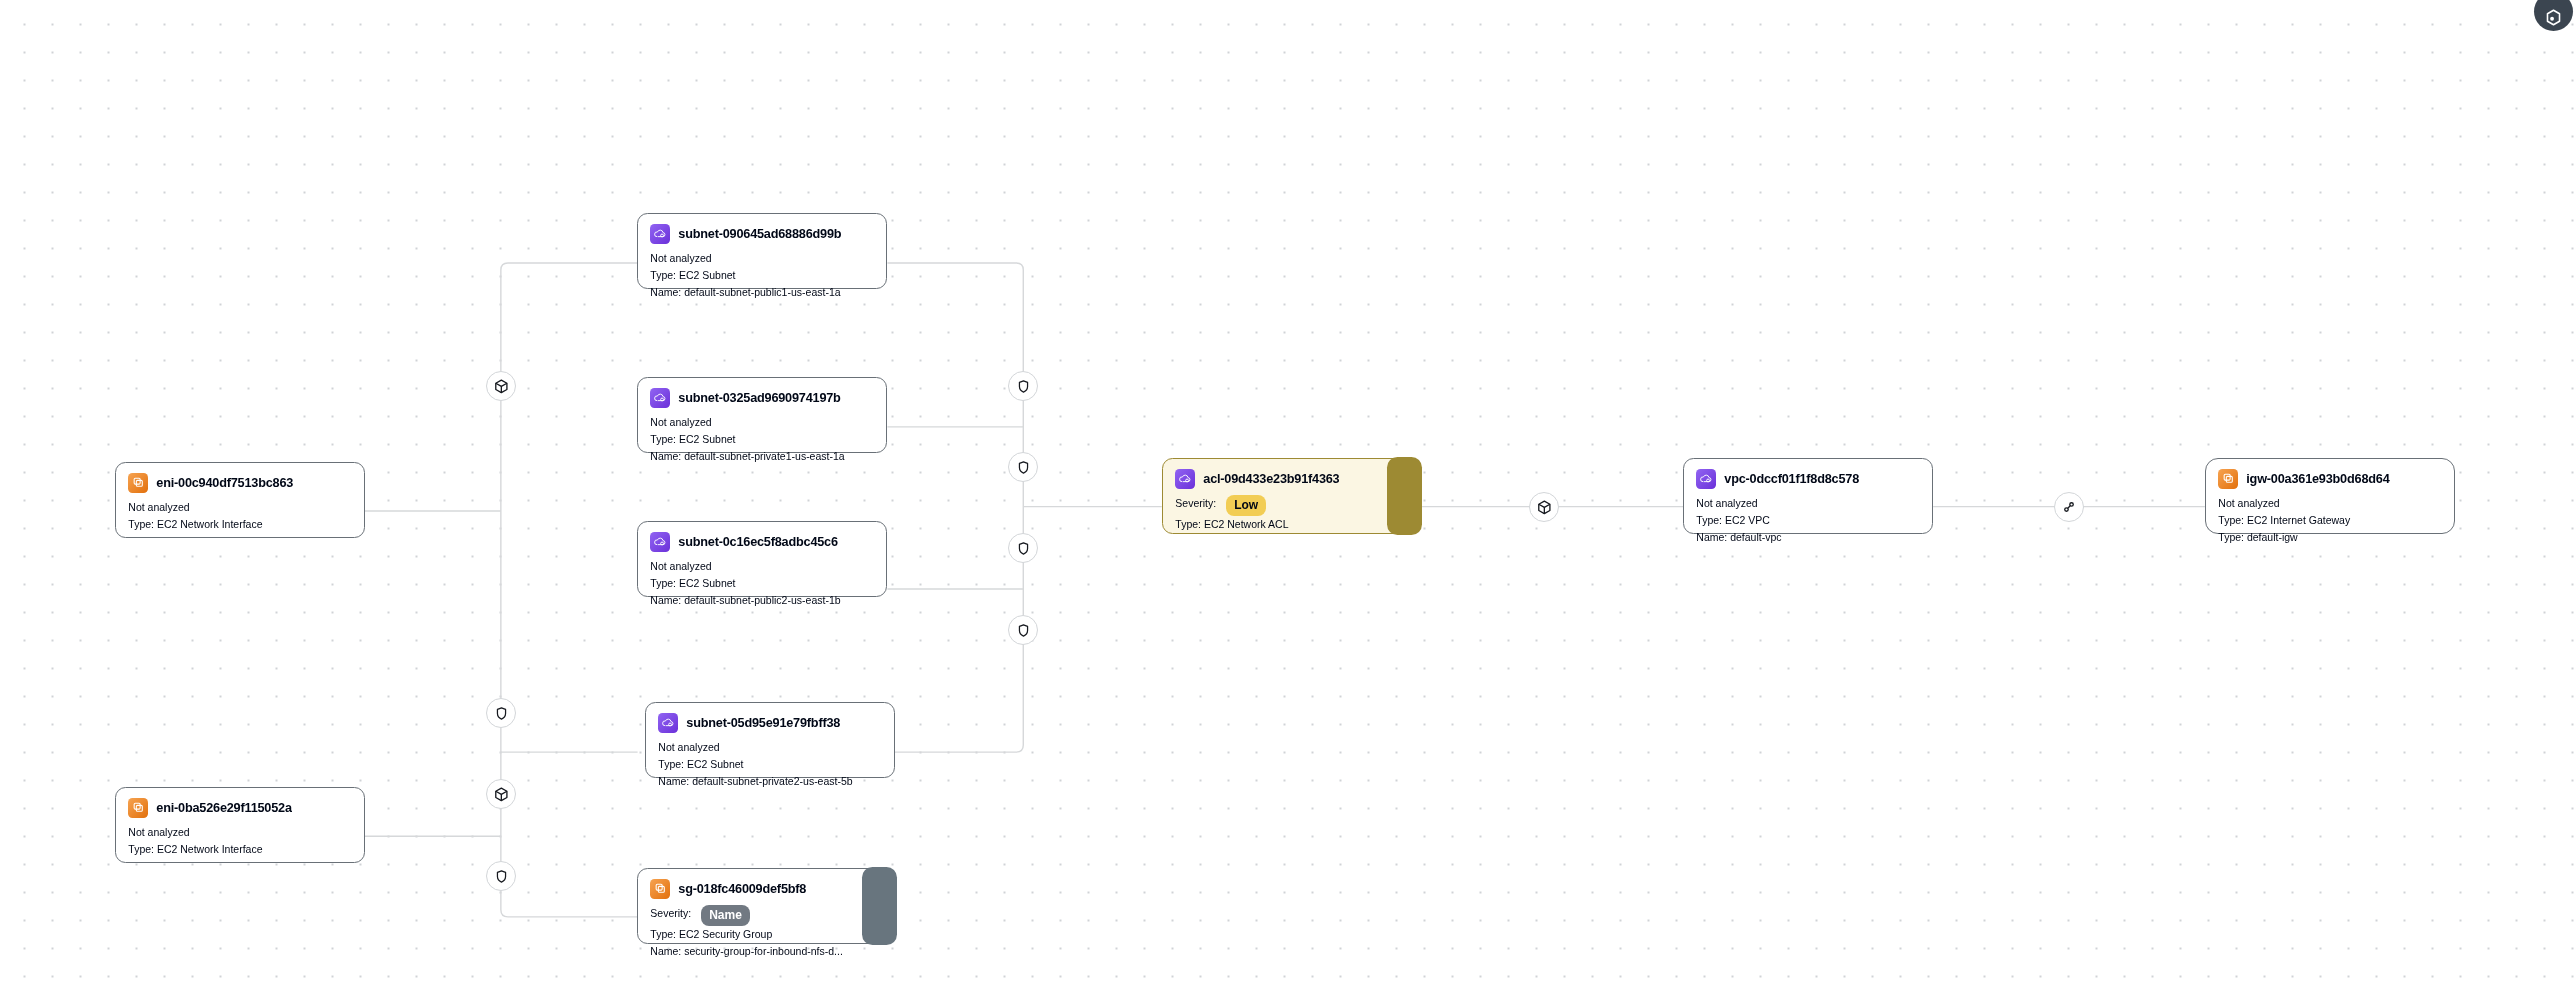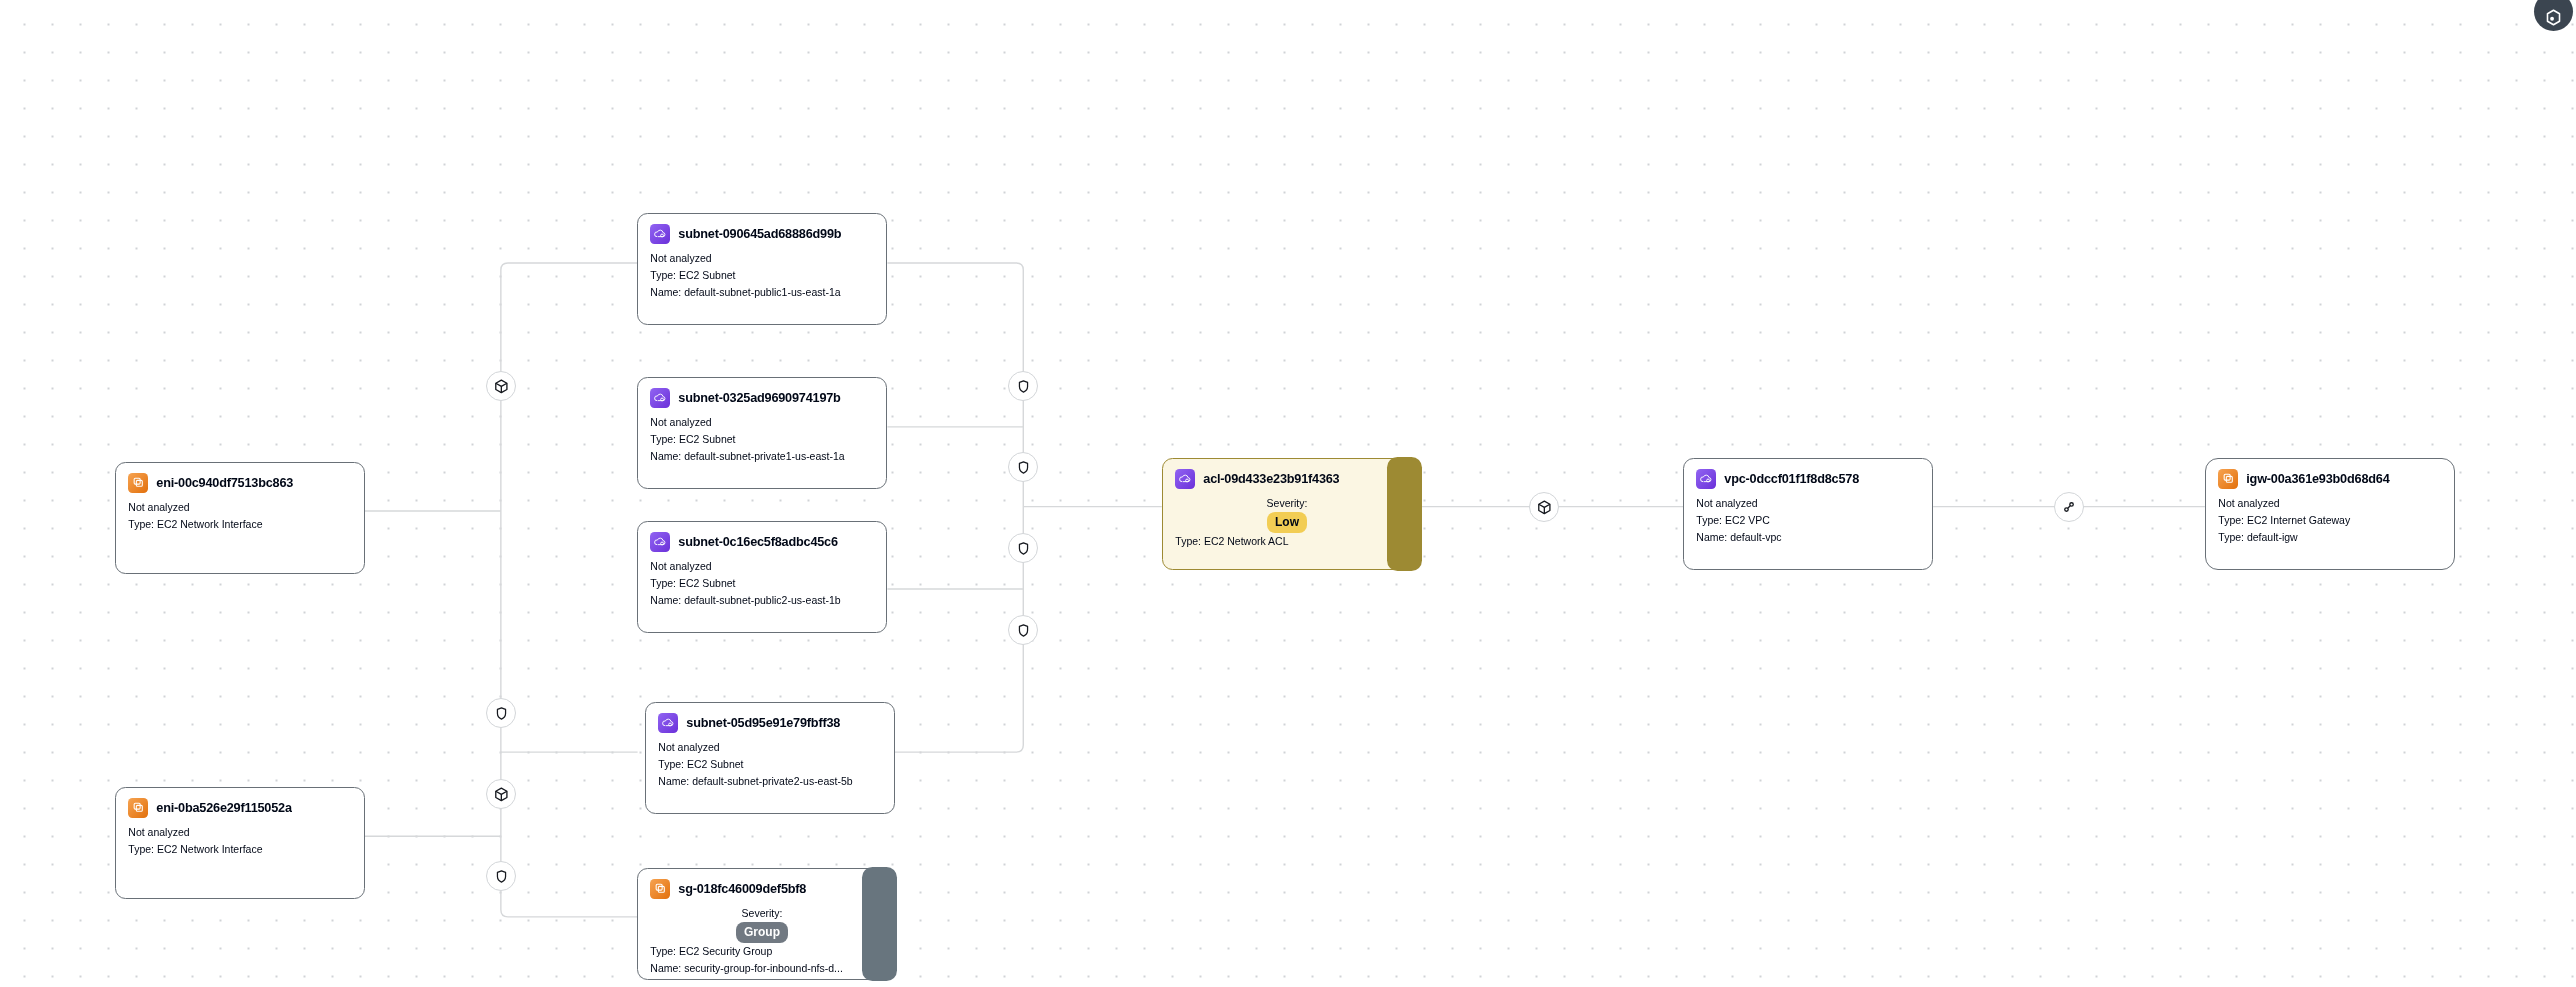--- a/index.html
+++ b/index.html
@@ -11,21 +11,21 @@
   }
   .canvas{
     position:absolute;inset:0;
     background-image:radial-gradient(#d0d3d6 1.1px, transparent 1.2px);
     background-size:28px 28px;
     background-position:10.5px 10.5px;
   }
   svg.edges{position:absolute;left:0;top:0;z-index:1;}
   
   .card{
-    position:absolute;z-index:3;width:250px;height:112px;box-sizing:border-box;
+    position:absolute;z-index:3;width:250px;height:76px;box-sizing:border-box;
     background:#ffffff;border:1.8px solid #697077;border-radius:10.5px;
     padding:9.6px 12.3px;cursor:pointer;
   }
   .card.stack-slate::after{
     content:"";position:absolute;z-index:-1;top:-1.8px;bottom:-1.8px;right:-11.4px;width:35px;
     background:#68757e;border-radius:10.5px;
   }
   .card.acl{
     background:#fbf6e3;border-color:#9d8a33;
   }
@@ -40,21 +40,21 @@
   }
   .res-icon.purple{background:linear-gradient(135deg,#9court 0%,#6b30d9 100%);background:linear-gradient(135deg,#9164f2 0%,#6b30d9 100%);}
   .res-icon.orange{background:linear-gradient(135deg,#f6a351 0%,#e2700c 100%);}
   .card-title{
     font-weight:bold;font-size:12.7px;white-space:nowrap;overflow:hidden;color:#000716;
     letter-spacing:-0.2px;
   }
   .card-line{
     font-size:10.5px;line-height:17px;color:#000716;white-space:nowrap;overflow:hidden;
   }
-  .sev-row{display:flex;align-items:center;gap:0;flex-direction:column;}
+  .sev-row{display:flex;align-items:flex-start;gap:10px;}
   .badge{
     display:inline-block;font-size:12px;font-weight:bold;line-height:13px;
     padding:4px 8px;border-radius:8px;
   }
   .badge-low{background:#f2cd54;color:#000716;}
   .badge-none{background:#717982;color:#ffffff;}
   
   .conn{
     position:absolute;z-index:2;width:30px;height:30px;box-sizing:border-box;
     background:#ffffff;border:1.3px solid #d3d6d9;border-radius:50%;
@@ -180,21 +180,21 @@
       <span class="res-icon orange">
         <svg width="13" height="13" viewBox="0 0 24 24" fill="none" stroke="#fff" stroke-width="2">
             <rect x="8" y="8" width="11" height="11" rx="2"></rect>
             <rect x="4" y="4" width="11" height="11" rx="2"></rect>
           </svg>
       </span>
       <span class="card-title">sg-018fc46009def5bf8</span>
     </div>
     <div class="card-line sev-row">
       <span>Severity:</span>
-      <span class="badge badge-none">Group</span>
+      <span class="badge badge-none">Name</span>
     </div>
     <div class="card-line">Type: EC2 Security Group</div>
     <div class="card-line">Name: security-group-for-inbound-nfs-d...</div>
   </div>
 
   <div class="card acl stack-gold" style="left:1162px;top:458px;">
     <div class="card-head">
       <span class="res-icon purple">
         <svg width="14" height="14" viewBox="0 0 24 24" fill="none" stroke="#fff" stroke-width="1.6">
             <path d="M7 16.5a4 4 0 1 1 .6-7.9A5 5 0 0 1 17.2 9.6a3.4 3.4 0 0 1-.4 6.9H8"></path>

